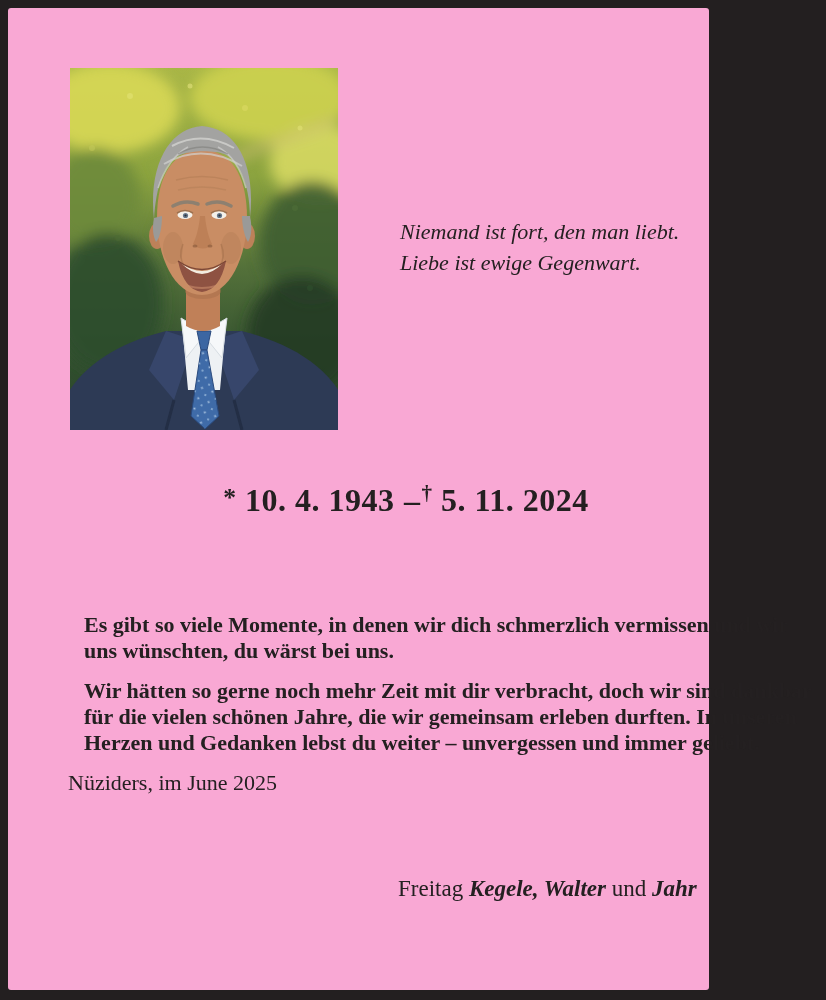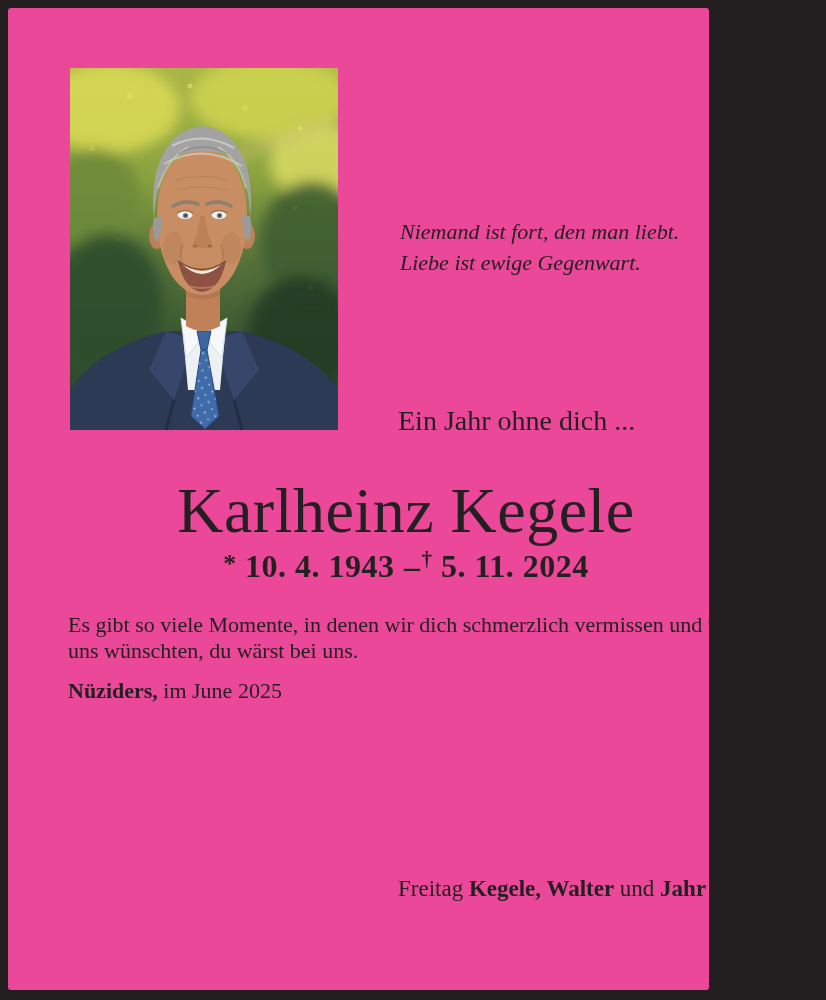--- a/index.html
+++ b/index.html
@@ -6,21 +6,21 @@
   body{
     width:826px;height:1000px;
     background:#231f20;
     position:relative;
     font-family:"Liberation Serif","DejaVu Serif",serif;
     color:#242021;
     overflow:hidden;
   }
   .card{
     position:absolute;left:8px;top:8px;width:701px;height:982px;
-    background:#ec4899;border-radius:3px;
+    background:#f9a8d4;border-radius:3px;
   }
   .photo{
     position:absolute;left:62px;top:60px;width:268px;height:362px;
     overflow:hidden;
   }
   .photo svg{display:block;}
   .quote{
     position:absolute;left:392px;top:208px;
     font-style:italic;font-size:22px;line-height:31px;
     white-space:pre;
@@ -39,28 +39,28 @@
     margin-top:2px;font-size:32px;line-height:26px;font-weight:bold;
     letter-spacing:0.5px;
   }
   .dates .star{font-size:0.8em;vertical-align:0.18em;}
   .dates .dagger{font-size:0.66em;vertical-align:0.5em;}
   .dates .sep{margin:0 1px;}
   .bodytext{
     position:absolute;left:60px;top:604px;width:730px;
     font-size:22px;line-height:26px;
   }
-  .bodytext p{margin:0 0 14px 0;white-space:pre;}
+  .bodytext p{margin:0 0 14px 16px;white-space:pre;font-weight:bold;}
   .placeline{margin-top:12px;font-size:22px;line-height:26px;}
-  .placeline .bold{font-weight:bold;}
+  .placeline .bold{font-weight:normal;}
   .closing{
     position:absolute;left:390px;top:866px;
     font-size:23px;line-height:30px;
   }
-  .closing .bold{font-weight:bold;}
+  .closing .bold{font-weight:bold;font-style:italic;}
 </style>
 </head>
 <body>
 
 <div class="card">
 
   <div class="photo">
     <svg width="268" height="362" viewBox="0 0 268 362" xmlns="http://www.w3.org/2000/svg">
       <defs>
         <linearGradient id="bg" x1="0" y1="0" x2="0" y2="1">
@@ -159,35 +159,36 @@
       <path d="M94,96 Q132,74 172,98" stroke="#d2d2d0" stroke-width="2" opacity="0.7" fill="none"></path>
       <path d="M88,120 Q98,90 118,79" stroke="#cfcfcd" stroke-width="1.6" opacity="0.7" fill="none"></path>
       <path d="M176,120 Q168,90 148,79" stroke="#cfcfcd" stroke-width="1.6" opacity="0.7" fill="none"></path>
       <path d="M108,86 Q132,72 158,86" stroke="#7e7e7c" stroke-width="1.4" opacity="0.6" fill="none"></path>
     </svg>
   </div>
 
   <div class="quote">Niemand ist fort, den man liebt.
 Liebe ist ewige Gegenwart.</div>
 
-  <div class="intro">Ein Jahr ohne dich ...</div>
 
   <div class="titleblock">
-    <div class="name">Karlheinz Kegele</div>
     <div class="dates">
       <span class="star">*</span>
       <span>10. 4. 1943</span>
       <span class="sep">–</span><span class="dagger">†</span>
       <span>5. 11. 2024</span>
     </div>
   </div>
 
   <div class="bodytext">
     <p>Es gibt so viele Momente, in denen wir dich schmerzlich vermissen und wir
 uns wünschten, du wärst bei uns.</p>
+    <p>Wir hätten so gerne noch mehr Zeit mit dir verbracht, doch wir sind dankbar
+für die vielen schönen Jahre, die wir gemeinsam erleben durften. In unseren
+Herzen und Gedanken lebst du weiter – unvergessen und immer geliebt.</p>
     <div class="placeline">
       <span class="bold">Nüziders,</span><span> im June 2025</span>
     </div>
   </div>
 
   <div class="closing">
     <div>
       <span>Freitag </span><span class="bold">Kegele, Walter</span><span> und </span><span class="bold">Jahr</span>
     </div>
   </div>

